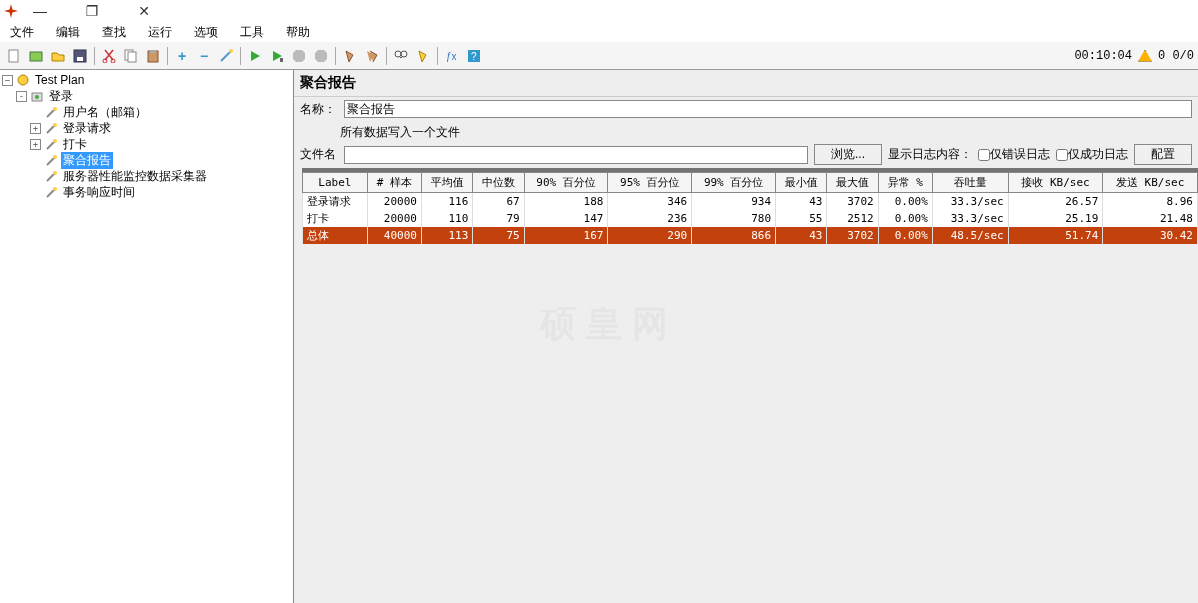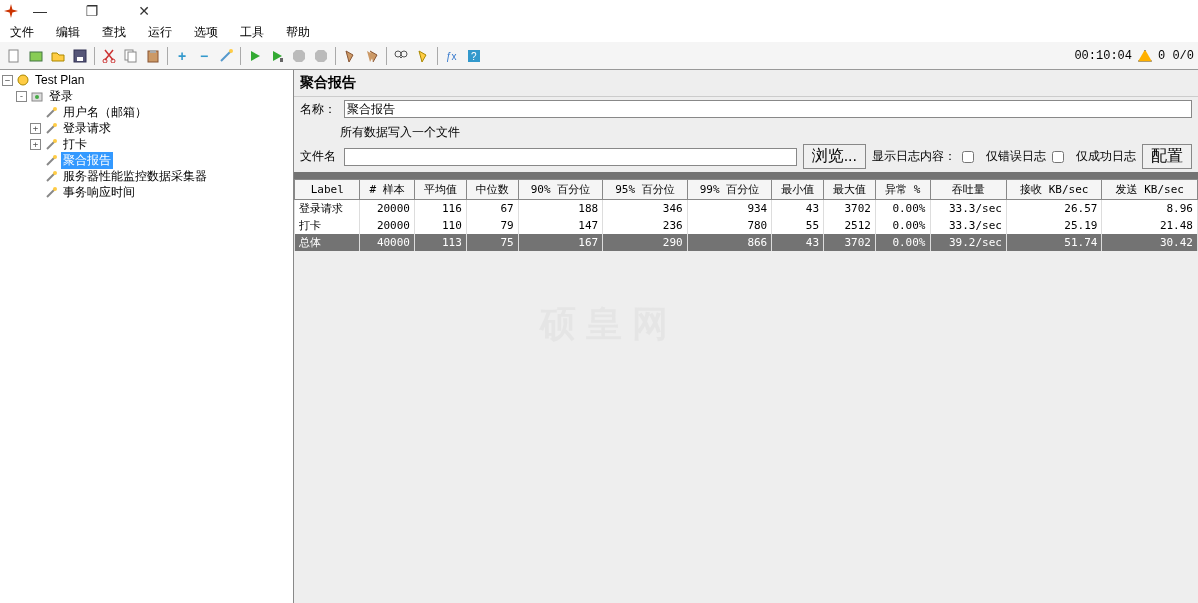--- a/index.html
+++ b/index.html
@@ -29,30 +29,30 @@
 .tree-item .label { padding: 0 2px; }
 .tree-item.selected .label { background: #3399ff; color: #fff; }
 
 .right-panel { flex: 1; background: #eeeeee; display: flex; flex-direction: column; }
 .section-title { padding: 4px 6px; font-size: 14px; font-weight: bold; border-bottom: 1px solid #ccc; }
 .form-row { display: flex; align-items: center; padding: 3px 6px; gap: 6px; }
 .form-row label { width: 38px; }
 .form-row input[type="text"] { flex: 1; border: 1px solid #888; background: #fff; height: 18px; padding: 0 2px; font-family: inherit; font-size: 12px; }
 .file-row { display: flex; align-items: center; padding: 3px 6px; gap: 6px; }
 .file-row input { flex: 1; border: 1px solid #888; background: #fff; height: 18px; }
-.btn { border: 1px solid #888; background: #f0f0f0; padding: 1px 8px; cursor: pointer; font-size: 16px; font-family: inherit; }
-.check-row { display: flex; align-items: center; gap: 12px; }
+.btn { border: 1px solid #888; background: #f0f0f0; padding: 1px 16px; cursor: pointer; font-size: 12px; font-family: inherit; }
+.check-row { display: flex; align-items: center; gap: 0; }
 input[type="checkbox"] { width: 12px; height: 12px; }
 
-.table-wrap { border-top: 7px solid #737373; }
+.table-wrap { border-top: 4px solid #737373; margin-left: 8px; }
 table { width: 100%; border-collapse: collapse; font-size: 11px; font-family: monospace, Arial; }
 th { border: 1px solid #888; background: #f5f5f5; padding: 2px 4px; font-weight: normal; text-align: center; cursor: pointer; }
 td { border-left: 1px solid #ddd; border-right: 1px solid #ddd; padding: 1px 4px; text-align: right; }
 td.label-cell { text-align: left; }
-tr.selected td { background: #737373; color: #fff; }
+tr.selected td { background: #c2410c; color: #fff; }
 tbody tr { background: #fff; }
 
 .watermark { position: absolute; left: 540px; top: 300px; font-size: 36px; color: #ddd; pointer-events: none; font-weight: bold; opacity: 0.5; }
 
 
 .ic-file { fill: #fff; stroke: #888; }
 </style>
 </head>
 <body>
 
@@ -367,21 +367,21 @@
               <td class="label-cell">总体</td>
               <td>40000</td>
               <td>113</td>
               <td>75</td>
               <td>167</td>
               <td>290</td>
               <td>866</td>
               <td>43</td>
               <td>3702</td>
               <td>0.00%</td>
-              <td>39.2/sec</td>
+              <td>48.5/sec</td>
               <td>51.74</td>
               <td>30.42</td>
             </tr>
           </tbody>
       </table>
     </div>
   </div>
 </div>
 
 <div class="watermark">硕 皇 网</div>

